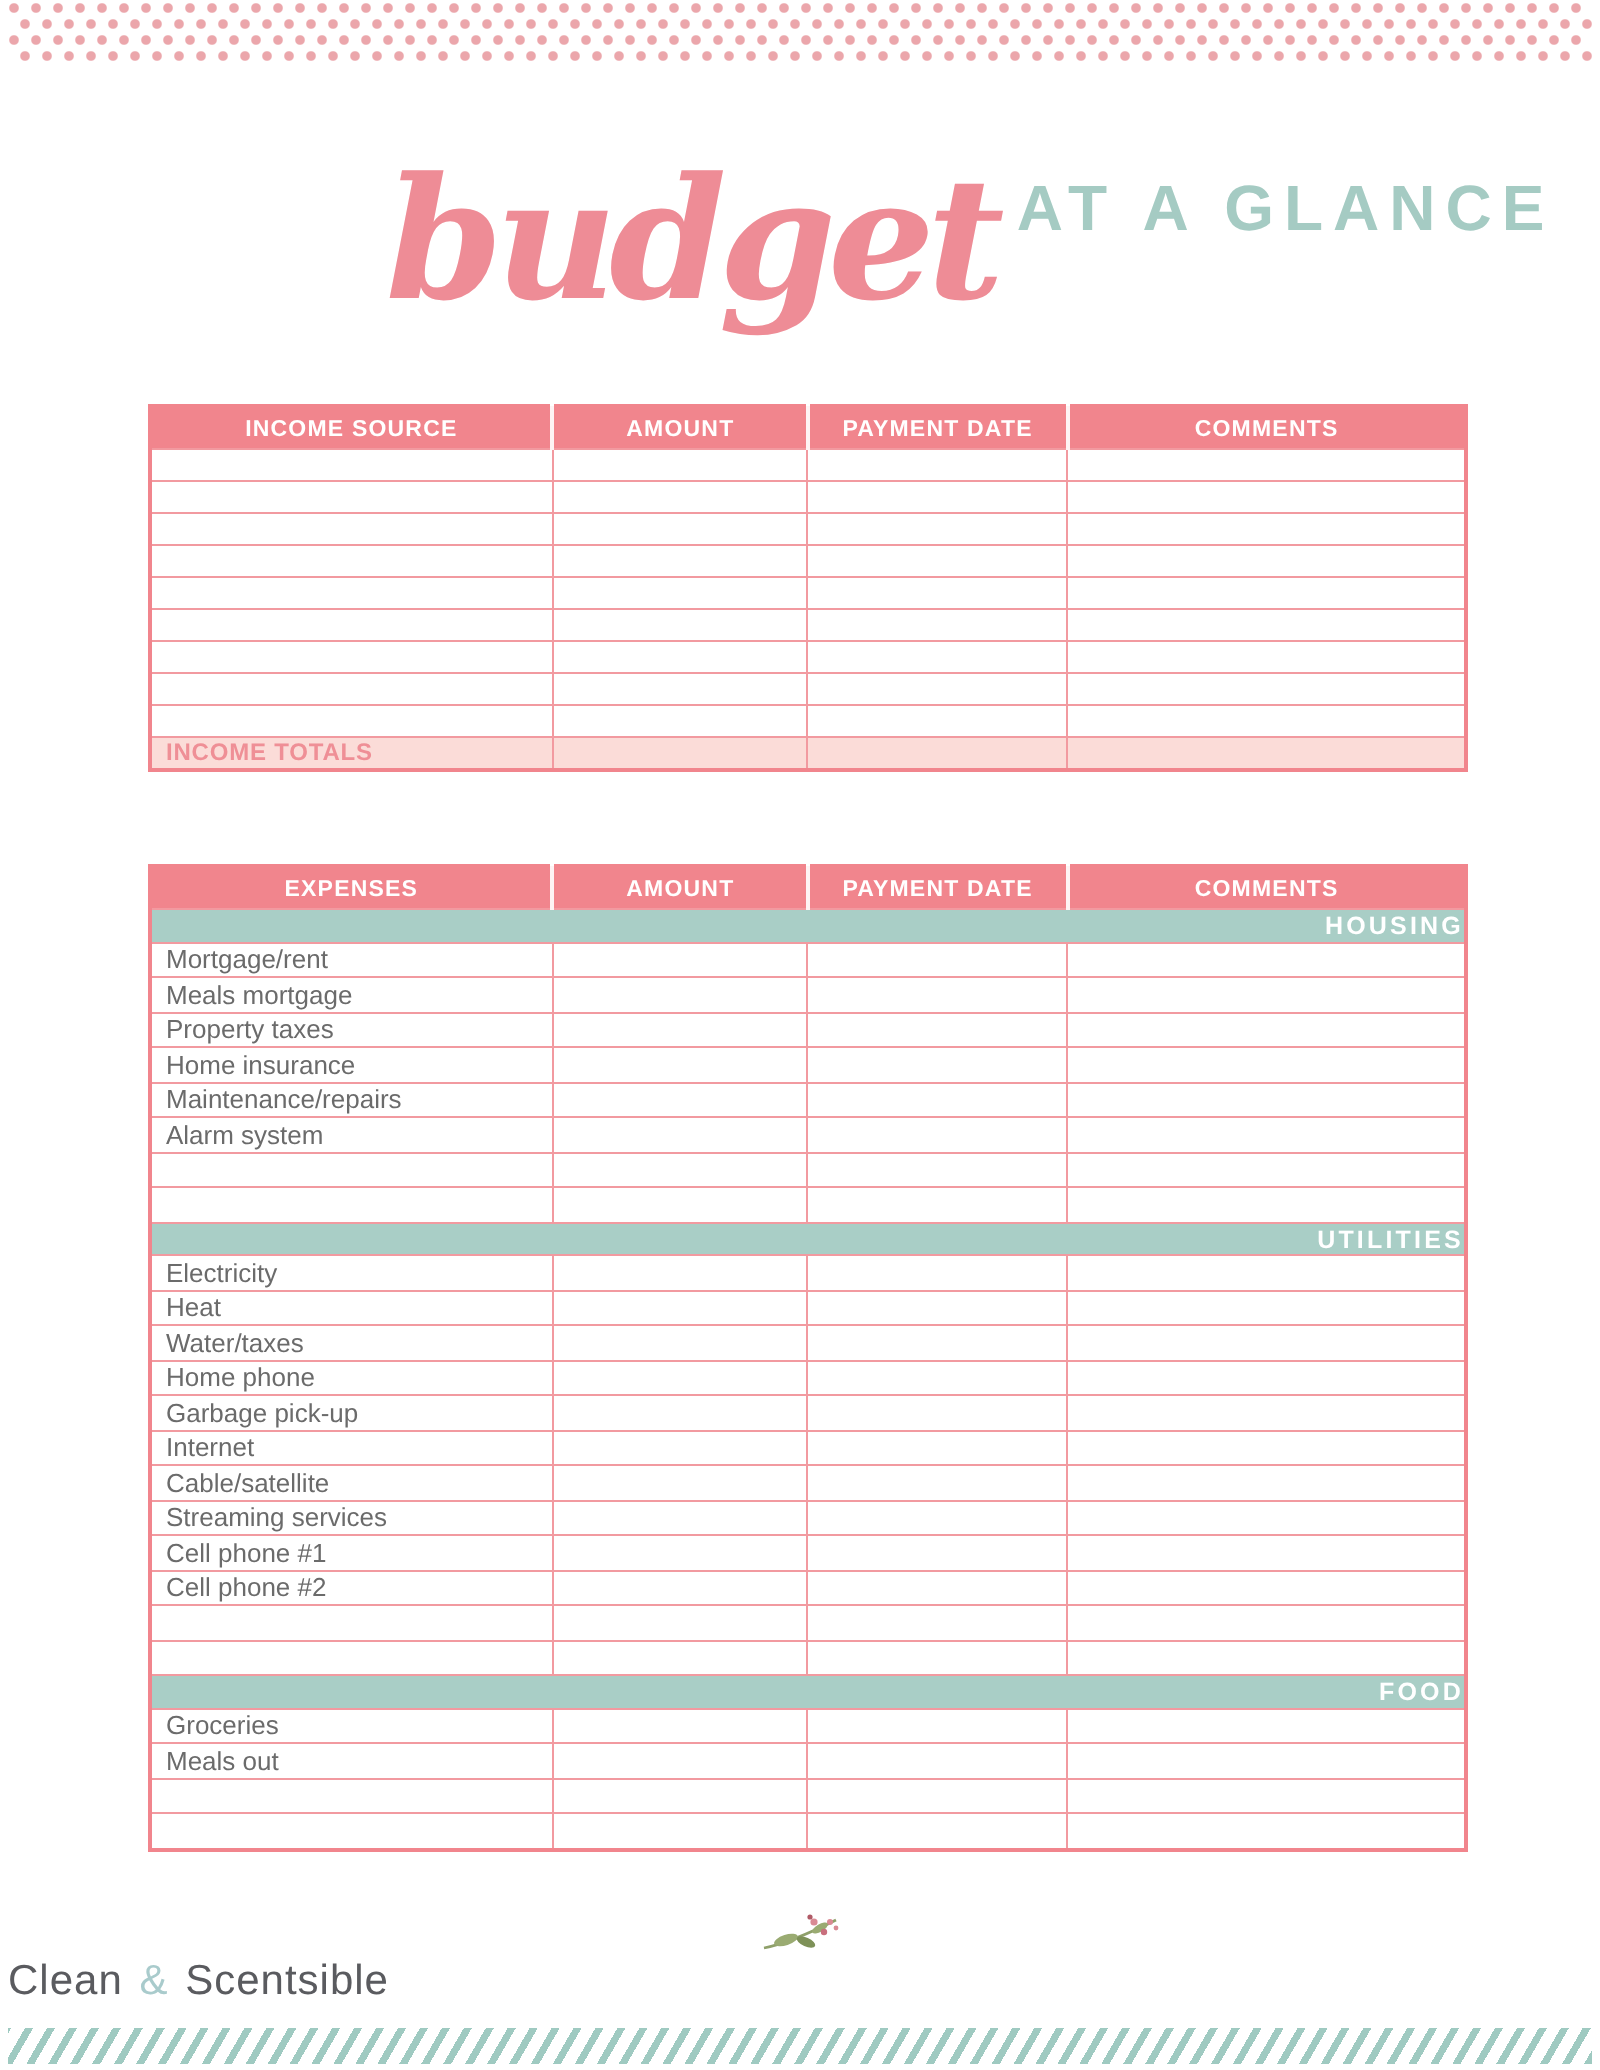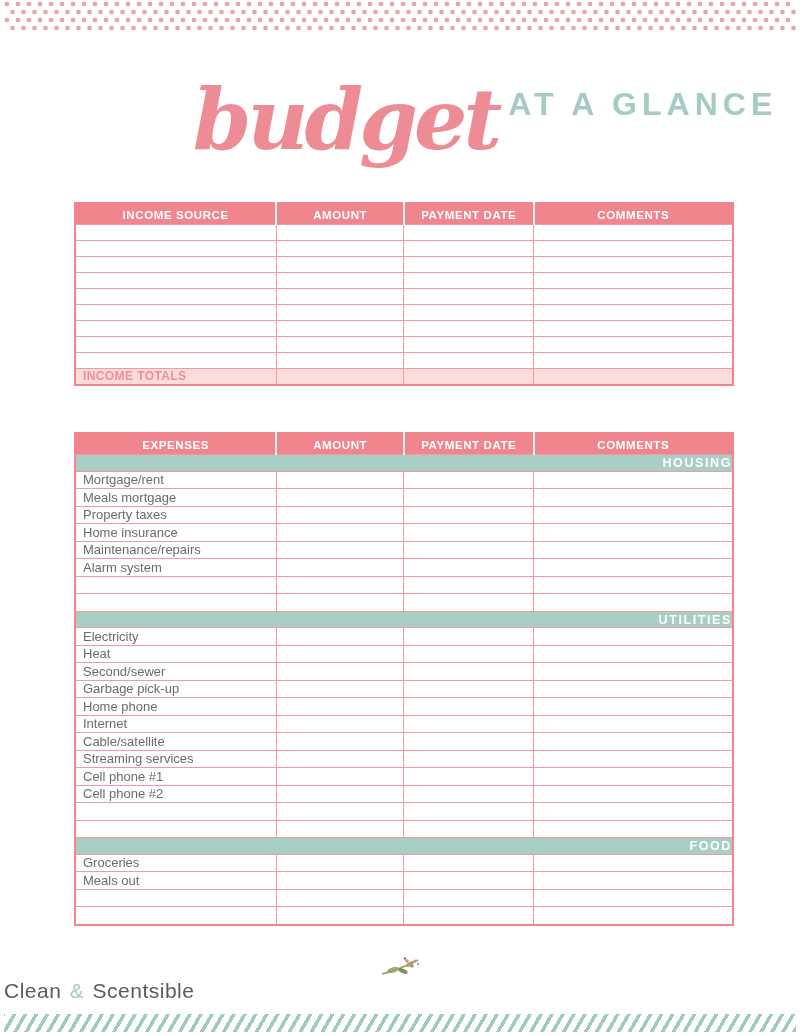--- a/index.html
+++ b/index.html
@@ -238,33 +238,33 @@
           <td></td>
           <td></td>
         </tr>
         <tr>
           <td>Heat</td>
           <td></td>
           <td></td>
           <td></td>
         </tr>
         <tr>
-          <td>Second/sewer</td>
+          <td>Water/taxes</td>
+          <td></td>
+          <td></td>
+          <td></td>
+        </tr>
+        <tr>
+          <td>Home phone</td>
           <td></td>
           <td></td>
           <td></td>
         </tr>
         <tr>
           <td>Garbage pick-up</td>
-          <td></td>
-          <td></td>
-          <td></td>
-        </tr>
-        <tr>
-          <td>Home phone</td>
           <td></td>
           <td></td>
           <td></td>
         </tr>
         <tr>
           <td>Internet</td>
           <td></td>
           <td></td>
           <td></td>
         </tr>

